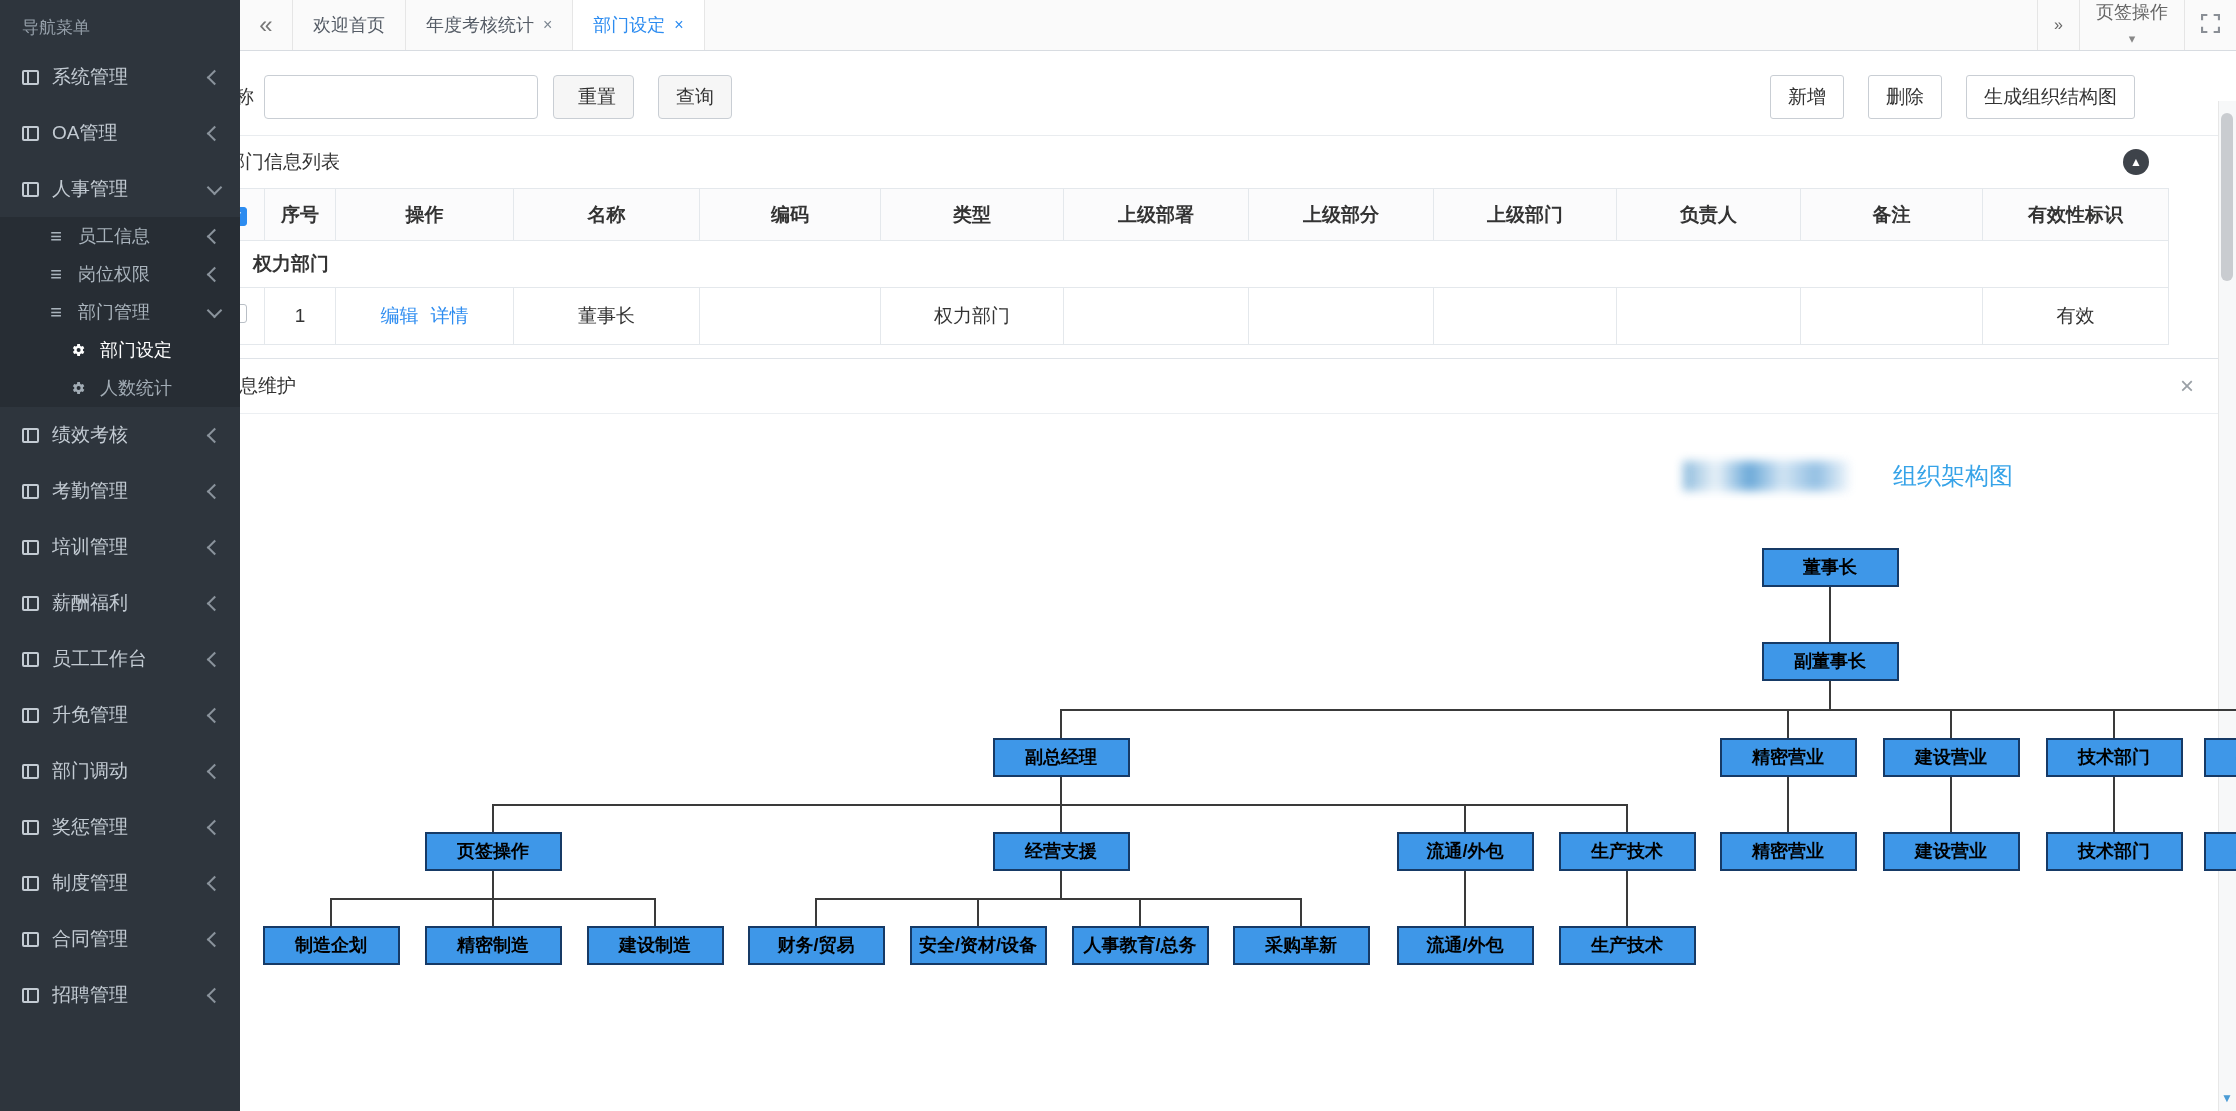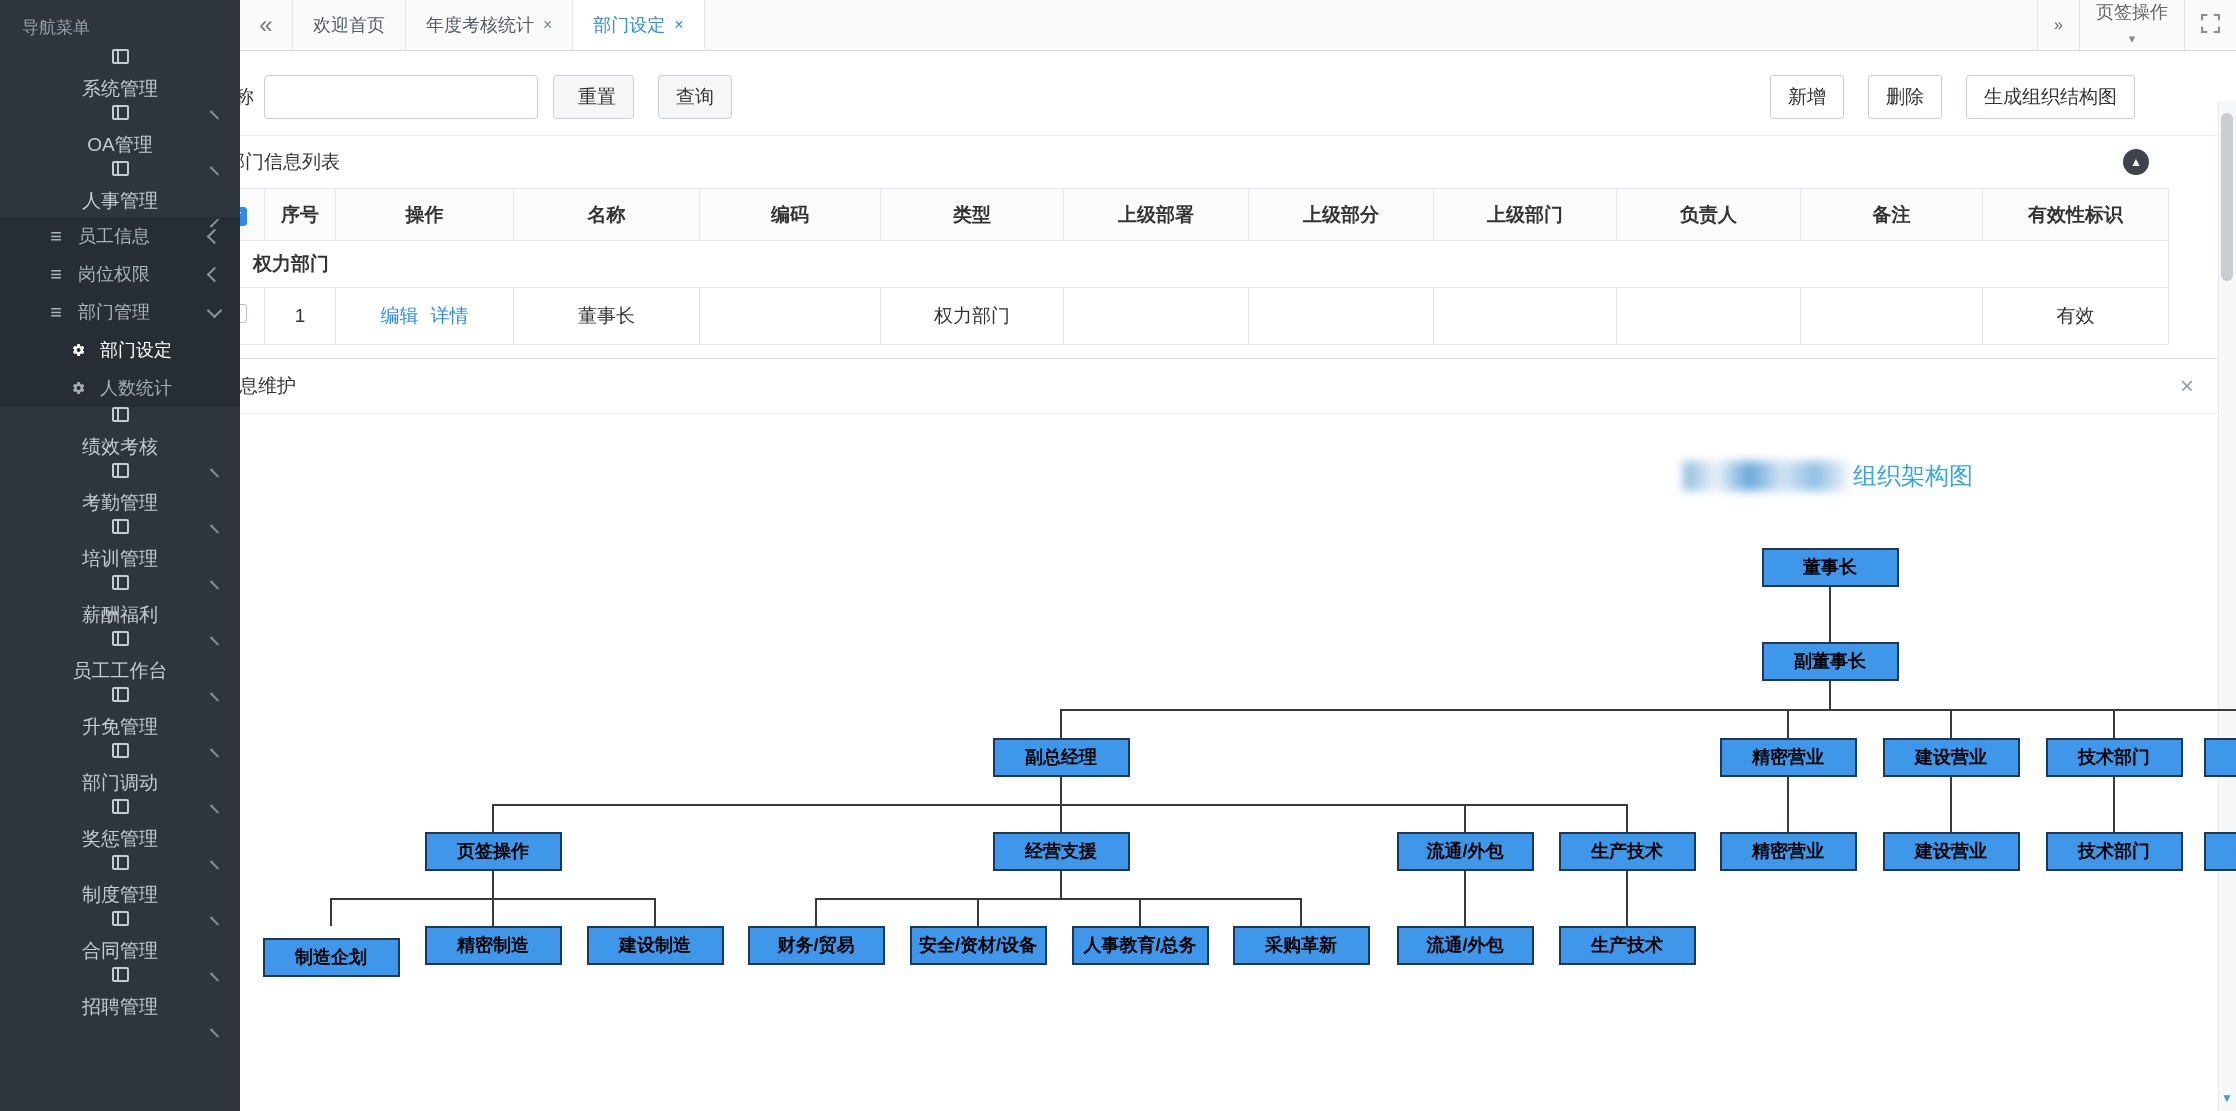--- a/index.html
+++ b/index.html
@@ -3,21 +3,21 @@
 <meta charset="utf-8">
 <style>
   html,body{margin:0;padding:0;background:#fff;}
   body{width:2236px;height:1111px;overflow:hidden;font-family:"Liberation Sans","DejaVu Sans",sans-serif;color:#333;}
   .app{display:flex;width:2236px;height:1111px;overflow:hidden;}
 
   
   .sidebar{width:240px;min-width:240px;height:100%;background:#2e353d;overflow:hidden;}
   .sidebar-title{color:#949ea8;font-size:17px;padding:16px 22px 10px 22px;}
   .menu-item{display:flex;align-items:center;gap:12px;cursor:pointer;box-sizing:border-box;}
-  .menu-item.d0{height:56px;padding:0 20px;font-size:19px;color:#c3cbd3;flex-direction:column;}
+  .menu-item.d0{height:56px;padding:0 20px;font-size:19px;color:#c3cbd3;}
   .submenu{background:#272d34;}
   .menu-item.d1{height:38px;padding:0 20px 0 46px;font-size:18px;color:#a9b3bc;}
   .menu-item.d2{height:38px;padding:0 20px 0 68px;font-size:18px;color:#a2acb5;}
   .menu-item.active{color:#ffffff;}
   .menu-label{white-space:nowrap;}
   .chev{width:9px;height:9px;border-left:2px solid #8a939c;border-bottom:2px solid #8a939c;display:inline-block;margin-left:auto;}
   .chev.left{transform:rotate(45deg);}
   .chev.down{transform:rotate(-45deg);margin-top:-4px;}
   .ic-book{width:17px;height:15px;border:2px solid currentColor;border-radius:2px;display:inline-block;position:relative;box-sizing:border-box;}
   .ic-book::after{content:"";position:absolute;top:0;bottom:0;left:3px;width:2px;background:currentColor;}
@@ -70,21 +70,21 @@
   .maint-panel{margin-top:13px;border-top:1px solid #dfe3e8;}
   .maint-header{display:flex;align-items:center;justify-content:space-between;padding:14px 25px 14px 20px;border-bottom:1px solid #eceff2;}
   .close-x{font-size:24px;color:#9aa0a6;cursor:pointer;line-height:1;}
 
   
   .org-canvas{position:relative;width:2057px;height:700px;background:#fff;}
   .org-title{position:absolute;left:1521px;top:46px;display:flex;align-items:center;}
   .org-title-blur{width:166px;height:30px;border-radius:2px;margin-right:4px;
      background:linear-gradient(90deg,#7fb3d9,#e8f1f8 20%,#5a9fd4 40%,#cfe3f3 60%,#86b8e0 80%,#eef5fb);
      filter:blur(5px);opacity:.9;}
-  .org-title-text{font-size:24px;color:#36a3e8;white-space:nowrap;}
+  .org-title-text{font-size:24px;color:#36a3e8;white-space:nowrap;margin-left:40px;}
   .org-node{position:absolute;width:137px;height:39px;line-height:35px;box-sizing:border-box;background:#3e97e8;border:2px solid #163a66;text-align:center;font-size:18px;font-weight:600;color:#000;white-space:nowrap;z-index:2;cursor:pointer;}
   .org-line{position:absolute;background:#3a3a3a;z-index:1;}
 
   
   .v-scrollbar{position:absolute;top:50px;right:0;bottom:0;width:17px;background:#f7f8f9;border-left:1px solid #e7e7e7;}
   .v-thumb{position:absolute;left:2px;top:12px;width:12px;height:168px;background:#c9ccd0;border-radius:6px;cursor:pointer;}
   .v-bottom{position:absolute;left:2px;bottom:6px;font-size:12px;color:#4a9bd5;cursor:pointer;}
 </style>
 </head>
 <body>
@@ -401,21 +401,21 @@
               <div class="org-node" style="left: 1883.5px; top: 324px;">技术部门</div>
               <div class="org-node" style="left: 2041.5px; top: 324px;">事务部门</div>
               <div class="org-node" style="left: 262.5px; top: 418px;">页签操作</div>
               <div class="org-node" style="left: 830.5px; top: 418px;">经营支援</div>
               <div class="org-node" style="left: 1234.5px; top: 418px;">流通/外包</div>
               <div class="org-node" style="left: 1396.5px; top: 418px;">生产技术</div>
               <div class="org-node" style="left: 1557.5px; top: 418px;">精密营业</div>
               <div class="org-node" style="left: 1720.5px; top: 418px;">建设营业</div>
               <div class="org-node" style="left: 1883.5px; top: 418px;">技术部门</div>
               <div class="org-node" style="left: 2041.5px; top: 418px;">事务部门</div>
-              <div class="org-node" style="left: 100.5px; top: 524px;">制造企划</div>
+              <div class="org-node" style="left: 100.5px; top: 512px;">制造企划</div>
               <div class="org-node" style="left: 262.5px; top: 512px;">精密制造</div>
               <div class="org-node" style="left: 424.5px; top: 512px;">建设制造</div>
               <div class="org-node" style="left: 585.5px; top: 512px;">财务/贸易</div>
               <div class="org-node" style="left: 747.5px; top: 512px;">安全/资材/设备</div>
               <div class="org-node" style="left: 909.5px; top: 512px;">人事教育/总务</div>
               <div class="org-node" style="left: 1070.5px; top: 512px;">采购革新</div>
               <div class="org-node" style="left: 1234.5px; top: 512px;">流通/外包</div>
               <div class="org-node" style="left: 1396.5px; top: 512px;">生产技术</div>
             </div>
         </div>

